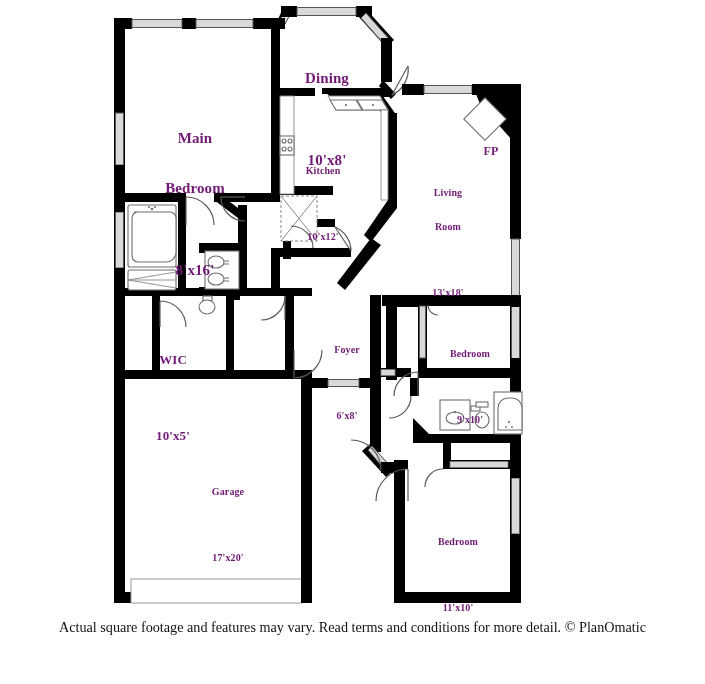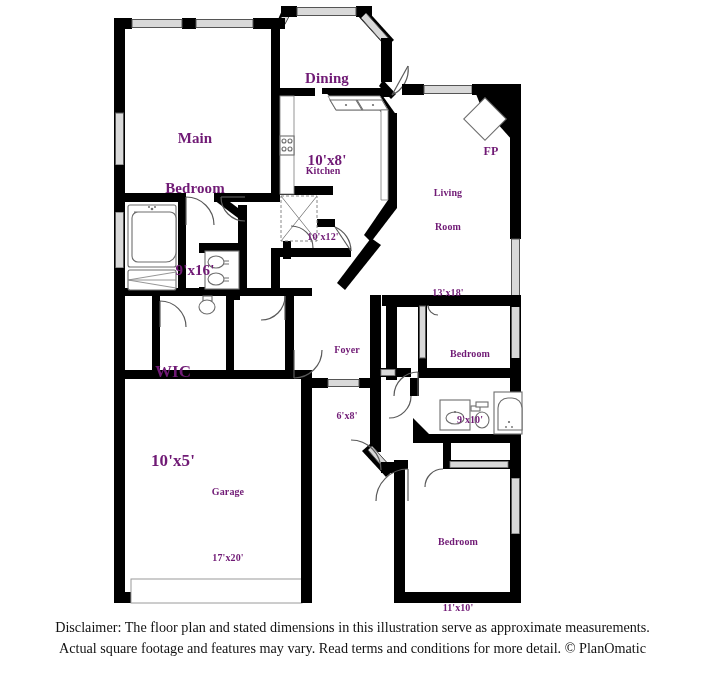--- a/index.html
+++ b/index.html
@@ -36,21 +36,21 @@
     line-height: 1.12;
     white-space: pre;
     letter-spacing: 0.1px;
     pointer-events: none;
   }
   .rm-label .nm { display: block; }
   .rm-label .dim { display: block; margin-top: 32px; }
 
   .sz-lg { font-size: 15px; }
   .sz-md { font-size: 10px; }
-  .sz-sm { font-size: 17px; }
+  .sz-sm { font-size: 13px; }
   .sz-xs { font-size: 9px; }
 
   #disclaimer {
     position: absolute;
     left: 0;
     top: 617px;
     width: 705px;
     text-align: center;
     font-family: "Liberation Serif", "DejaVu Serif", serif;
     font-size: 14.2px;
@@ -325,21 +325,21 @@
       <path d="M428,305 A 10 10 0 0 0 438,315"></path>
 
       <path d="M443,469 A 18 18 0 0 0 425,487"></path>
     </g>
   </svg>
   </div>
 
   <div class="rm-label sz-lg" style="left:145px; top:96px; width:100px;">
     <span class="nm">Main</span>
     <span class="nm">Bedroom</span>
-    <span class="dim">9'x16'</span>
+    <span class="dim">8'x16'</span>
   </div>
 
   <div class="rm-label sz-lg" style="left:282px; top:36px; width:90px;">
     <span class="nm">Dining</span>
     <span class="dim">10'x8'</span>
   </div>
 
   <div class="rm-label sz-md" style="left:280px; top:143px; width:86px;">
     <span class="nm">Kitchen</span>
     <span class="dim">10'x12'</span>
@@ -375,17 +375,16 @@
   <div class="rm-label sz-md" style="left:184px; top:464px; width:88px;">
     <span class="nm">Garage</span>
     <span class="dim">17'x20'</span>
   </div>
 
   <div class="rm-label" style="left:478px; top:118px; width:26px; font-size:12px;">
     <span class="nm">FP</span>
   </div>
 
   <div id="disclaimer">
-    <span>Disclaimer: The floor plan and stated dimensions in this illustration serve as approximate measurements.</span>
     <span class="l2">Actual square footage and features may vary. Read terms and conditions for more detail. © PlanOmatic</span>
   </div>
 
 </div>
 
 </body></html>

